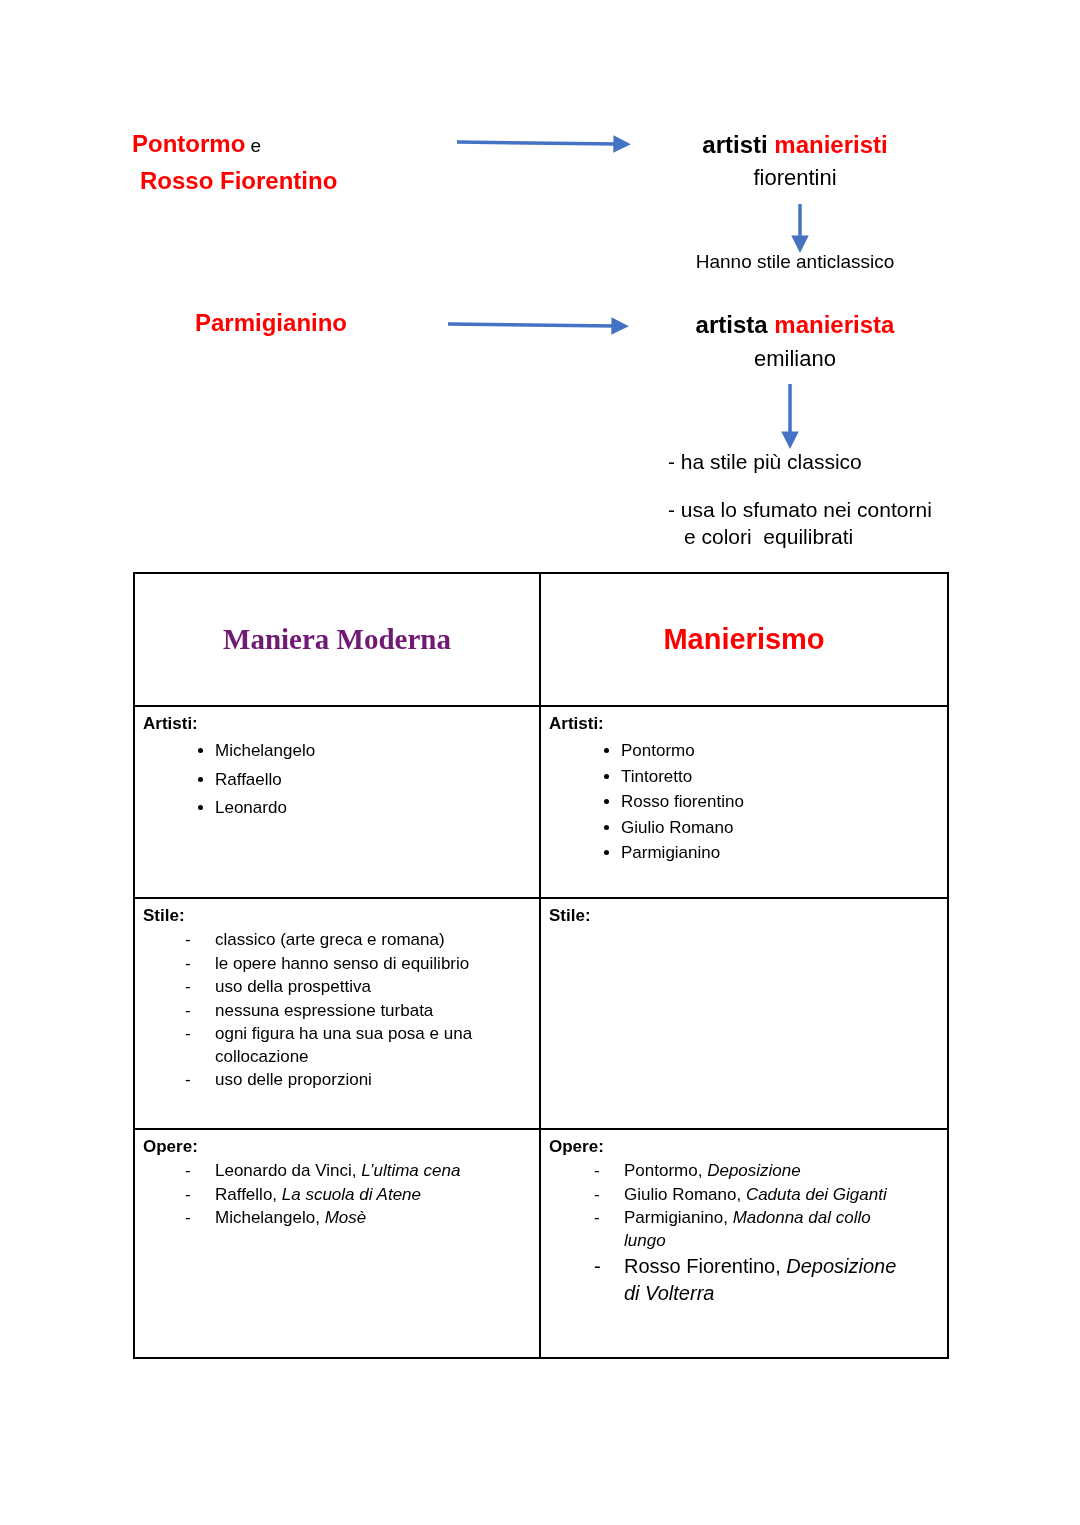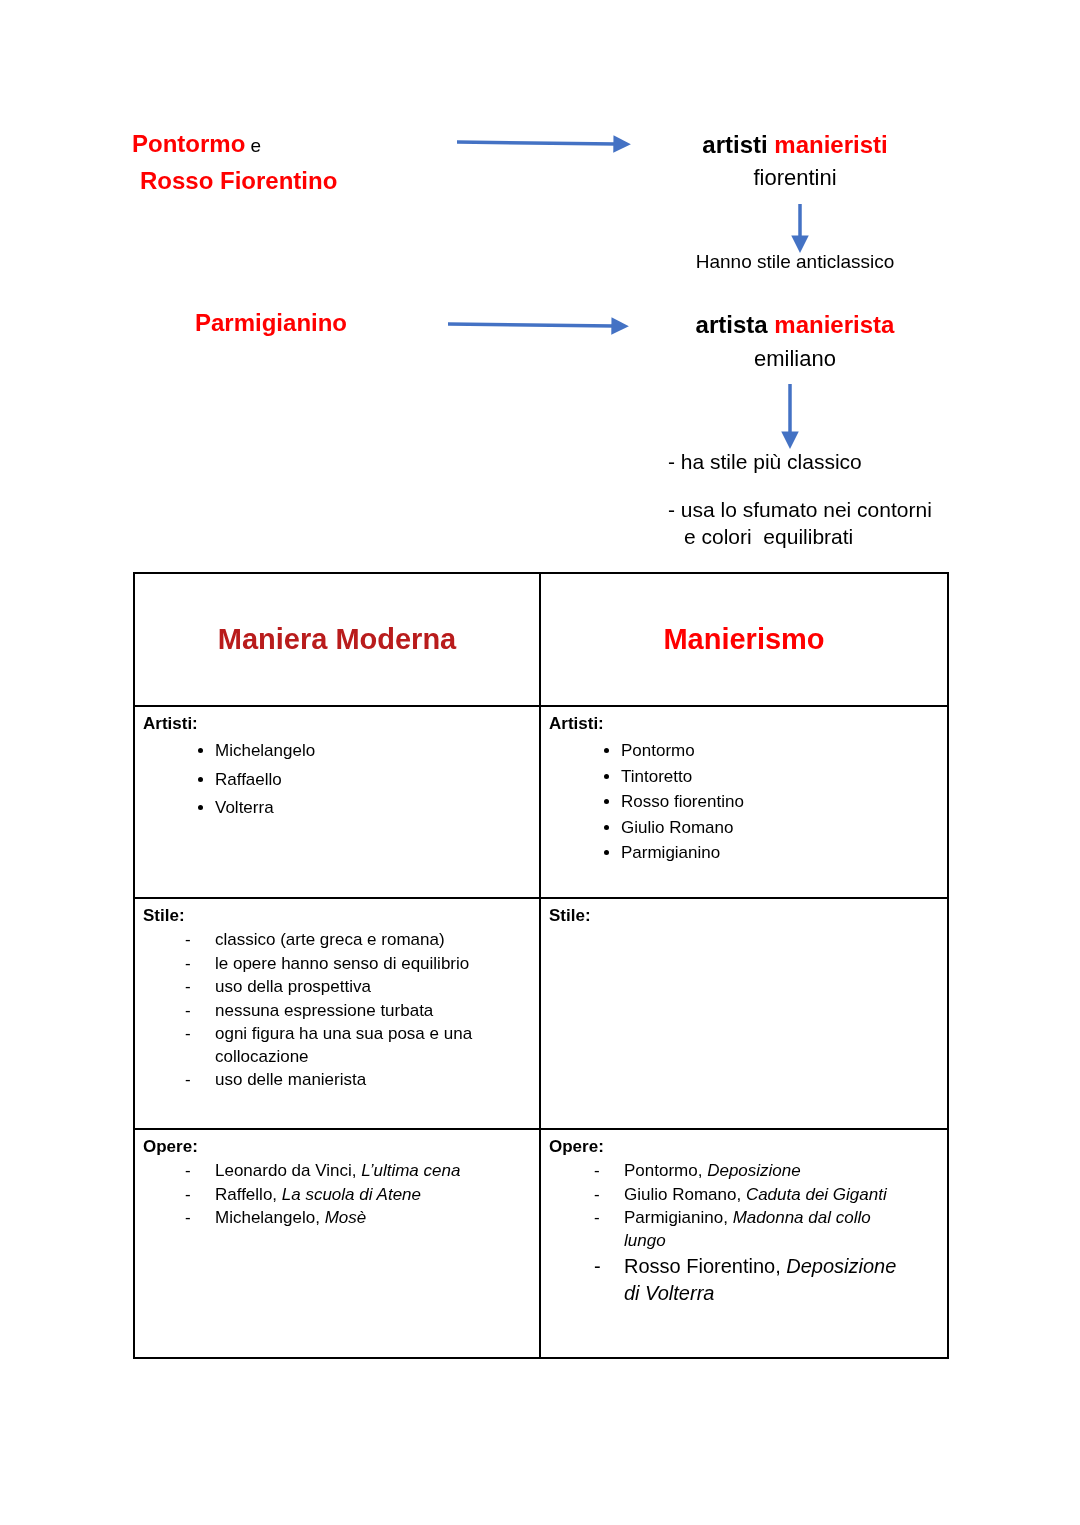--- a/index.html
+++ b/index.html
@@ -8,21 +8,21 @@
     position: relative;
     width: 1080px;
     height: 1525px;
     background: #ffffff;
     font-family: "Liberation Sans", sans-serif;
     color: #000000;
     overflow: hidden;
   }
   .abs { position: absolute; }
   .red { color: #ff0000; }
-  .blue { color: #b91c1c; }
+  .blue { color: #701a75; font-family: Liberation Serif, serif; }
   .bold { font-weight: bold; }
   .fs24 { font-size: 24px; }
   .fs22 { font-size: 22px; }
   .fs19 { font-size: 19px; }
   .center { text-align: center; }
   .note { font-size: 21px; white-space: pre-wrap; }
 
   .arrows { position: absolute; left: 0; top: 0; pointer-events: none; }
 
   
@@ -129,21 +129,21 @@
   <div class="mtable">
 
     <div class="cell header blue">Maniera Moderna</div>
     <div class="cell header red col2">Manierismo</div>
 
     <div class="cell">
       <div class="cell-label">Artisti:</div>
       <ul class="bullets">
         <li>Michelangelo</li>
         <li>Raffaello</li>
-        <li>Volterra</li>
+        <li>Leonardo</li>
       </ul>
     </div>
     <div class="cell col2">
       <div class="cell-label">Artisti:</div>
       <ul class="bullets tight">
         <li>Pontormo</li>
         <li>Tintoretto</li>
         <li>Rosso fiorentino</li>
         <li>Giulio Romano</li>
         <li>Parmigianino</li>
@@ -151,21 +151,21 @@
     </div>
 
     <div class="cell">
       <div class="cell-label">Stile:</div>
       <ul class="dashes">
         <li>classico (arte greca e romana)</li>
         <li>le opere hanno senso di equilibrio</li>
         <li>uso della prospettiva</li>
         <li>nessuna espressione turbata</li>
         <li>ogni figura ha una sua posa e una collocazione</li>
-        <li>uso delle manierista</li>
+        <li>uso delle proporzioni</li>
       </ul>
     </div>
     <div class="cell col2">
       <div class="cell-label">Stile:</div>
     </div>
 
     <div class="cell row4">
       <div class="cell-label">Opere:</div>
       <ul class="dashes">
         <li><span>Leonardo da Vinci, </span><i>L’ultima cena</i></li>

